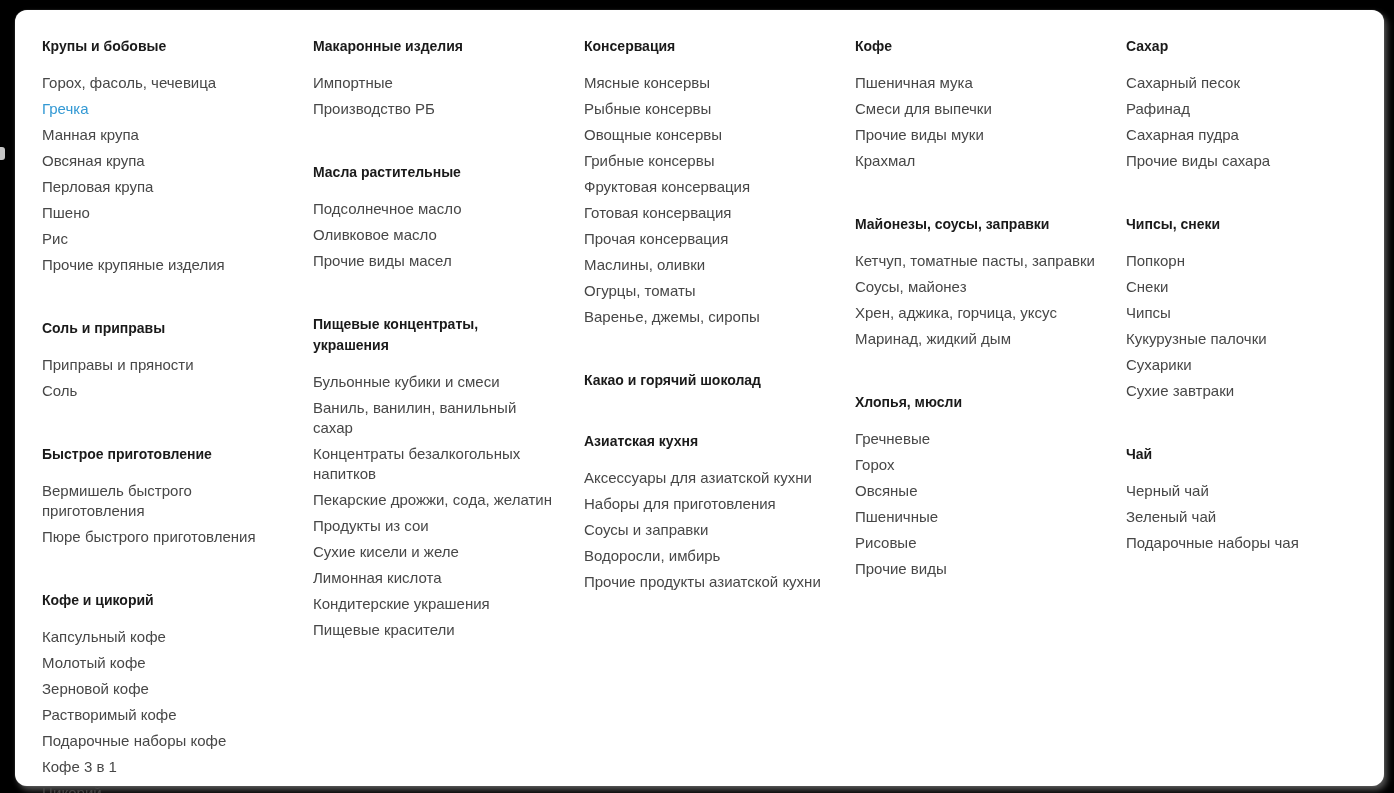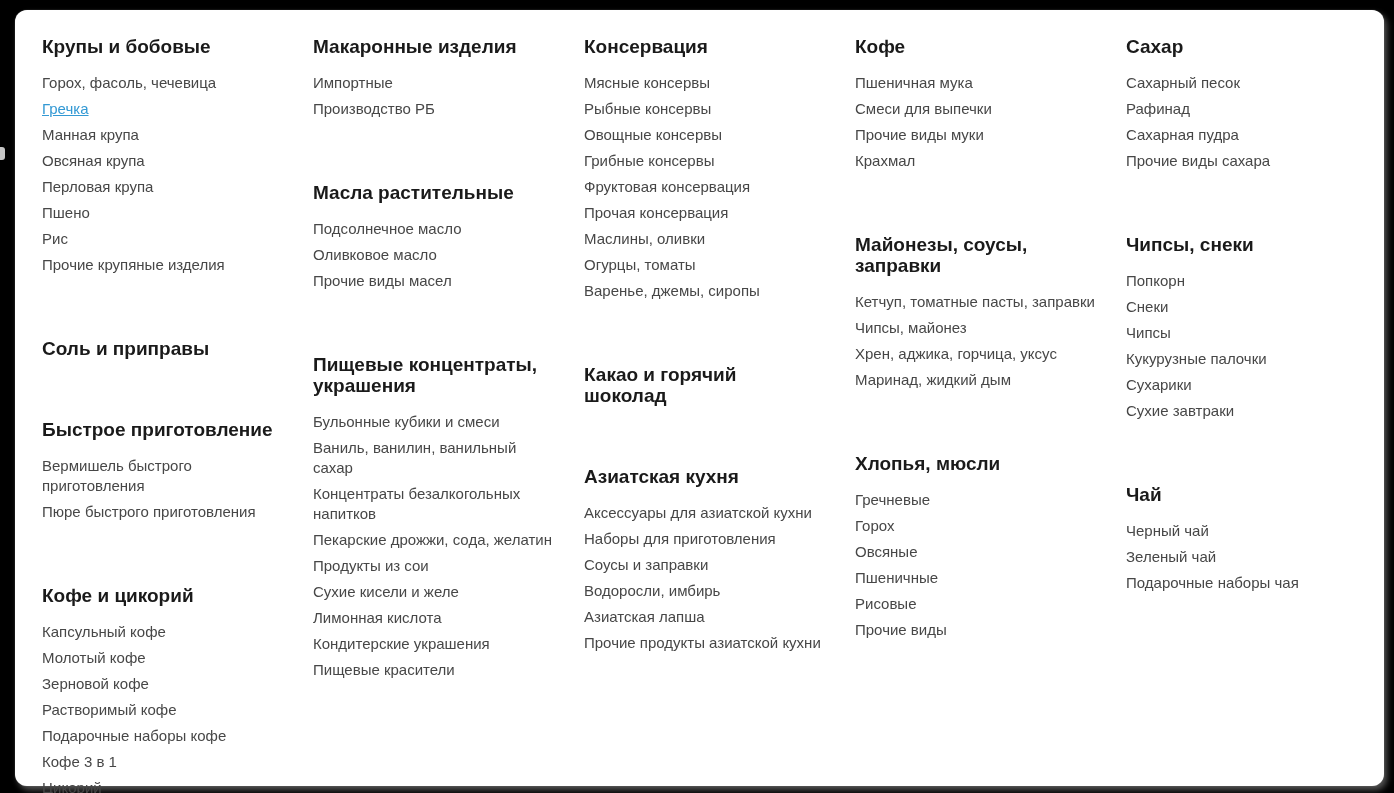--- a/index.html
+++ b/index.html
@@ -20,45 +20,45 @@
     box-shadow: 3px 4px 6px rgba(155,155,155,0.55), 0 0 1px rgba(200,200,200,0.6);
   }
   .grid {
     padding: 26px 0 0 27px;
     display: grid;
     grid-template-columns: repeat(5, 271px);
     align-content: start;
   }
   .col { min-width: 0; }
   .section { margin-right: 26px; }
-  .section + .section { margin-top: 60px; }
+  .section + .section { margin-top: 40px; }
   .section-title {
     display: block;
-    font-size: 19px;
+    font-size: 14px;
     font-weight: bold;
     color: #1a1a1a;
     line-height: 21px;
     margin: 0 0 13px 0;
     text-decoration: none;
     max-width: 240px;
     cursor: pointer;
   }
   .section-title:empty { margin-bottom: 0; }
   .items { display: block; }
   .item {
     display: block;
     font-size: 15px;
     color: #474747;
     line-height: 20px;
     padding: 3px 0;
     text-decoration: none;
     max-width: 240px;
     cursor: pointer;
   }
-  .item.active { color: #3399d4; text-decoration: underline; }
+  .item.active { color: #3399d4; }
   .edge-notch {
     position: absolute;
     left: 0; top: 147px;
     width: 5px; height: 13px;
     background: #c6c6c6;
     border-radius: 0 3px 3px 0;
   }
 </style>
 </head>
 <body>
@@ -76,20 +76,24 @@
               <a class="item">Манная крупа</a>
               <a class="item">Овсяная крупа</a>
               <a class="item">Перловая крупа</a>
               <a class="item">Пшено</a>
               <a class="item">Рис</a>
               <a class="item">Прочие крупяные изделия</a>
             </div>
           </div>
           <div class="section">
             <a class="section-title">Соль и приправы</a>
+            <div class="items">
+              <a class="item">Приправы и пряности</a>
+              <a class="item">Соль</a>
+            </div>
           </div>
           <div class="section">
             <a class="section-title">Быстрое приготовление</a>
             <div class="items">
               <a class="item">Вермишель быстрого приготовления</a>
               <a class="item">Пюре быстрого приготовления</a>
             </div>
           </div>
           <div class="section">
             <a class="section-title">Кофе и цикорий</a>
@@ -137,57 +141,57 @@
         </div>
         <div class="col">
           <div class="section">
             <a class="section-title">Консервация</a>
             <div class="items">
               <a class="item">Мясные консервы</a>
               <a class="item">Рыбные консервы</a>
               <a class="item">Овощные консервы</a>
               <a class="item">Грибные консервы</a>
               <a class="item">Фруктовая консервация</a>
+              <a class="item">Готовая консервация</a>
               <a class="item">Прочая консервация</a>
               <a class="item">Маслины, оливки</a>
               <a class="item">Огурцы, томаты</a>
               <a class="item">Варенье, джемы, сиропы</a>
             </div>
           </div>
           <div class="section">
             <a class="section-title">Какао и горячий шоколад</a>
             <div class="items"></div>
           </div>
           <div class="section">
             <a class="section-title">Азиатская кухня</a>
             <div class="items">
               <a class="item">Аксессуары для азиатской кухни</a>
               <a class="item">Наборы для приготовления</a>
               <a class="item">Соусы и заправки</a>
               <a class="item">Водоросли, имбирь</a>
-              <a class="item">Азиатская лапша</a>
               <a class="item">Прочие продукты азиатской кухни</a>
             </div>
           </div>
         </div>
         <div class="col">
           <div class="section">
             <a class="section-title">Кофе</a>
             <div class="items">
               <a class="item">Пшеничная мука</a>
               <a class="item">Смеси для выпечки</a>
               <a class="item">Прочие виды муки</a>
               <a class="item">Крахмал</a>
             </div>
           </div>
           <div class="section">
             <a class="section-title">Майонезы, соусы, заправки</a>
             <div class="items">
               <a class="item">Кетчуп, томатные пасты, заправки</a>
-              <a class="item">Чипсы, майонез</a>
+              <a class="item">Соусы, майонез</a>
               <a class="item">Хрен, аджика, горчица, уксус</a>
               <a class="item">Маринад, жидкий дым</a>
             </div>
           </div>
           <div class="section">
             <a class="section-title">Хлопья, мюсли</a>
             <div class="items">
               <a class="item">Гречневые</a>
               <a class="item">Горох</a>
               <a class="item">Овсяные</a>

